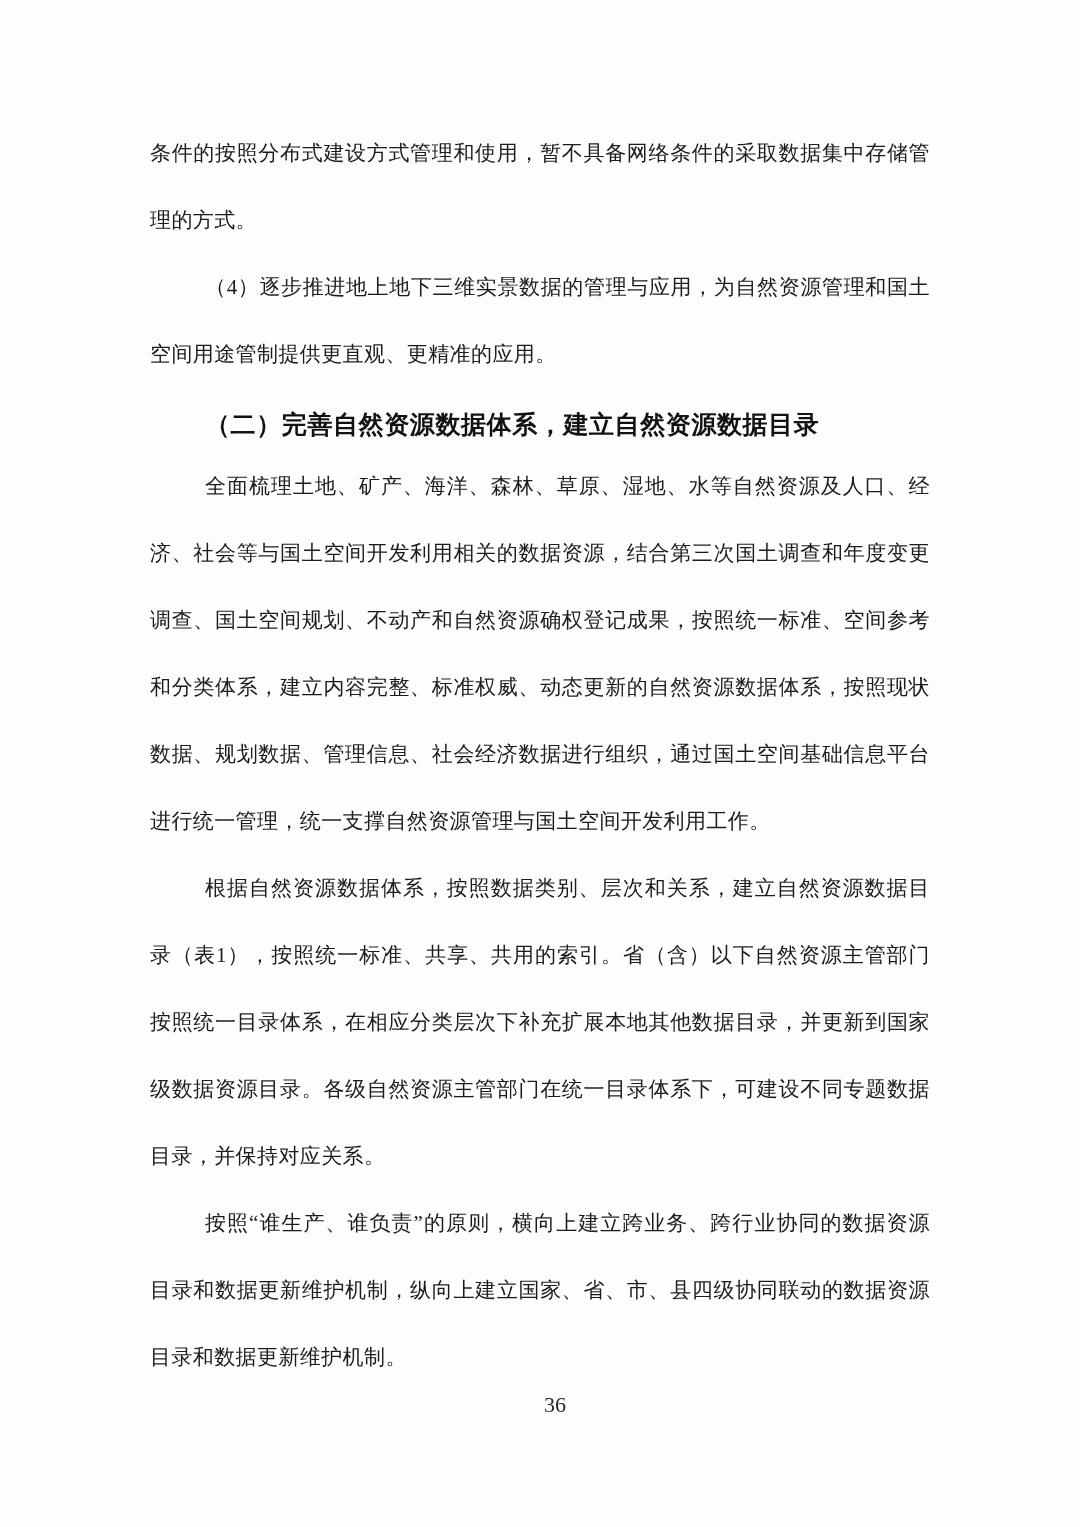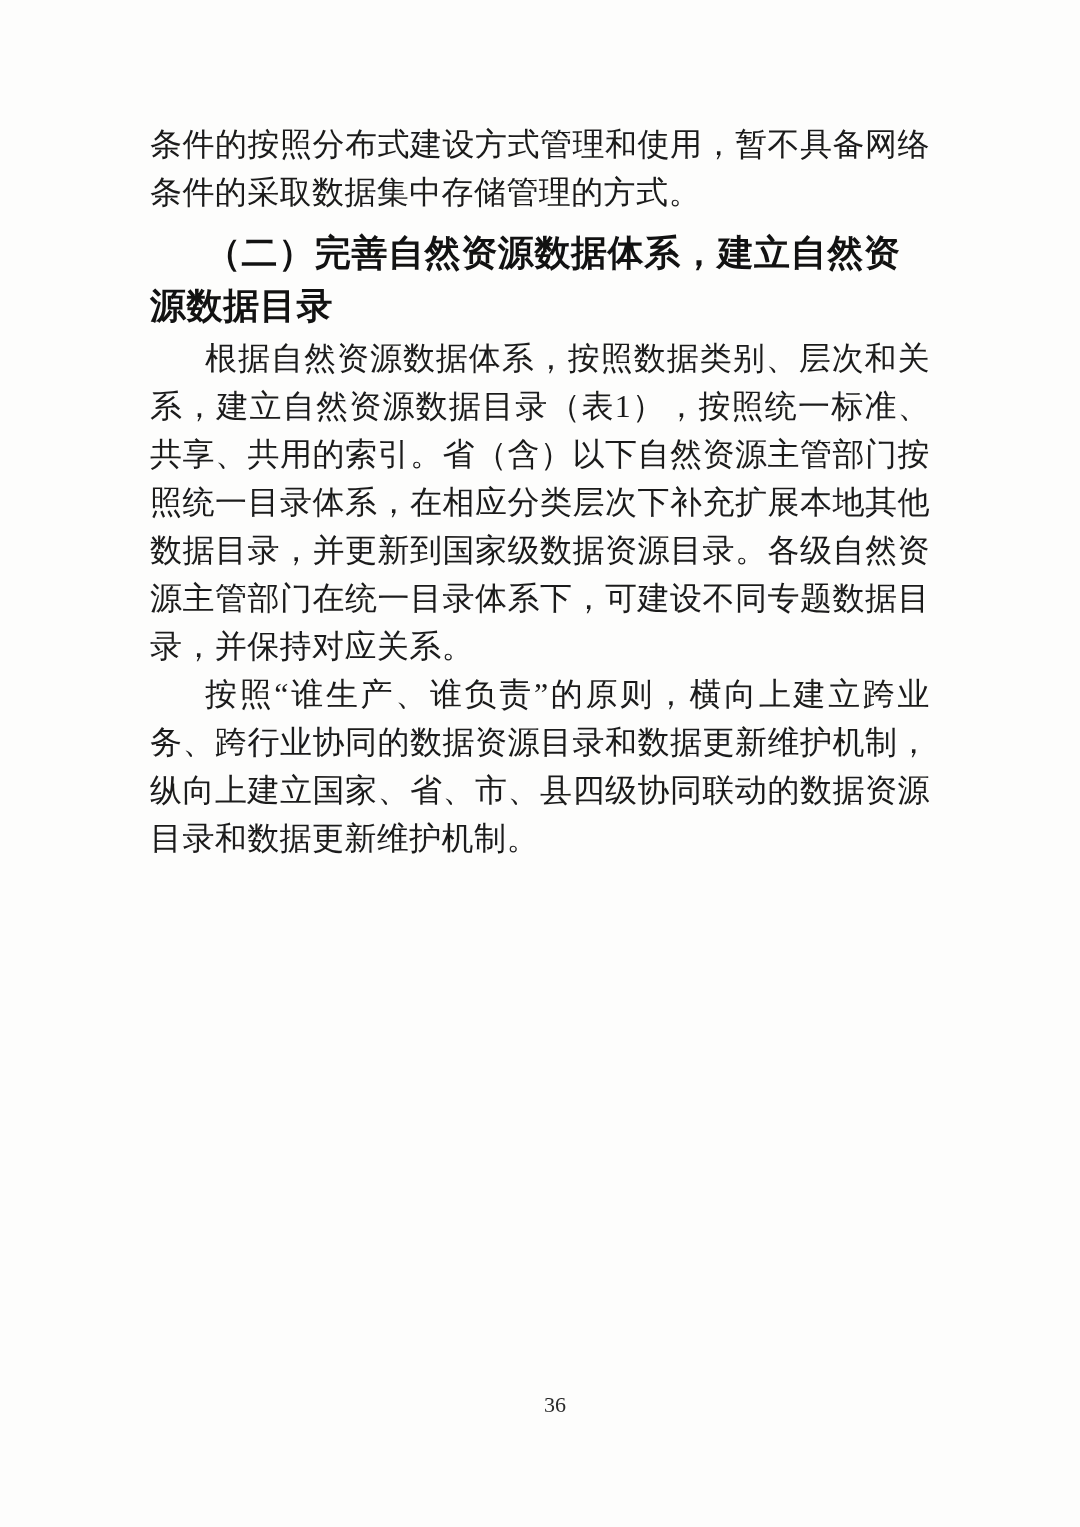--- a/index.html
+++ b/index.html
@@ -18,34 +18,34 @@
     overflow: hidden;
     box-sizing: border-box;
   }
   .content {
     position: absolute;
     left: 150px;
     top: 120px;
     width: 780px;
   }
   .para {
-    font-size: 32px;
-    line-height: 48px;
+    font-size: 21px;
+    line-height: 67px;
     letter-spacing: 0.4px;
     color: #1b1b1b;
     text-align: justify;
     text-justify: inter-ideograph;
     margin: 0 0 0 0;
     text-indent: 0;
   }
   .para.indent {
     text-indent: 55px;
   }
   .heading {
-    font-size: 36px;
+    font-size: 25px;
     line-height: 53px;
     letter-spacing: 0.6px;
     color: #121212;
     font-weight: bold;
     text-indent: 55px;
     margin: 10px 0 2px 0;
     font-family: "Liberation Sans", "DejaVu Sans", sans-serif;
   }
   .page-number {
     position: absolute;
@@ -61,23 +61,25 @@
 </style>
 </head>
 <body>
 
 <div class="page">
   <div class="content">
 
     <p class="para">条件的按照分布式建设方式管理和使用，暂不具备网络条件的采取数据集中存储管理的方式。</p>
 
 
+    <p class="para indent">（4）逐步推进地上地下三维实景数据的管理与应用，为自然资源管理和国土空间用途管制提供更直观、更精准的应用。</p>
 
     <h2 class="heading">（二）完善自然资源数据体系，建立自然资源数据目录</h2>
 
+    <p class="para indent">全面梳理土地、矿产、海洋、森林、草原、湿地、水等自然资源及人口、经济、社会等与国土空间开发利用相关的数据资源，结合第三次国土调查和年度变更调查、国土空间规划、不动产和自然资源确权登记成果，按照统一标准、空间参考和分类体系，建立内容完整、标准权威、动态更新的自然资源数据体系，按照现状数据、规划数据、管理信息、社会经济数据进行组织，通过国土空间基础信息平台进行统一管理，统一支撑自然资源管理与国土空间开发利用工作。</p>
 
     <p class="para indent">根据自然资源数据体系，按照数据类别、层次和关系，建立自然资源数据目录（表1），按照统一标准、共享、共用的索引。省（含）以下自然资源主管部门按照统一目录体系，在相应分类层次下补充扩展本地其他数据目录，并更新到国家级数据资源目录。各级自然资源主管部门在统一目录体系下，可建设不同专题数据目录，并保持对应关系。</p>
 
     <p class="para indent">按照“谁生产、谁负责”的原则，横向上建立跨业务、跨行业协同的数据资源目录和数据更新维护机制，纵向上建立国家、省、市、县四级协同联动的数据资源目录和数据更新维护机制。</p>
 
   </div>
 
   <div class="page-number">36</div>
 </div>
 

